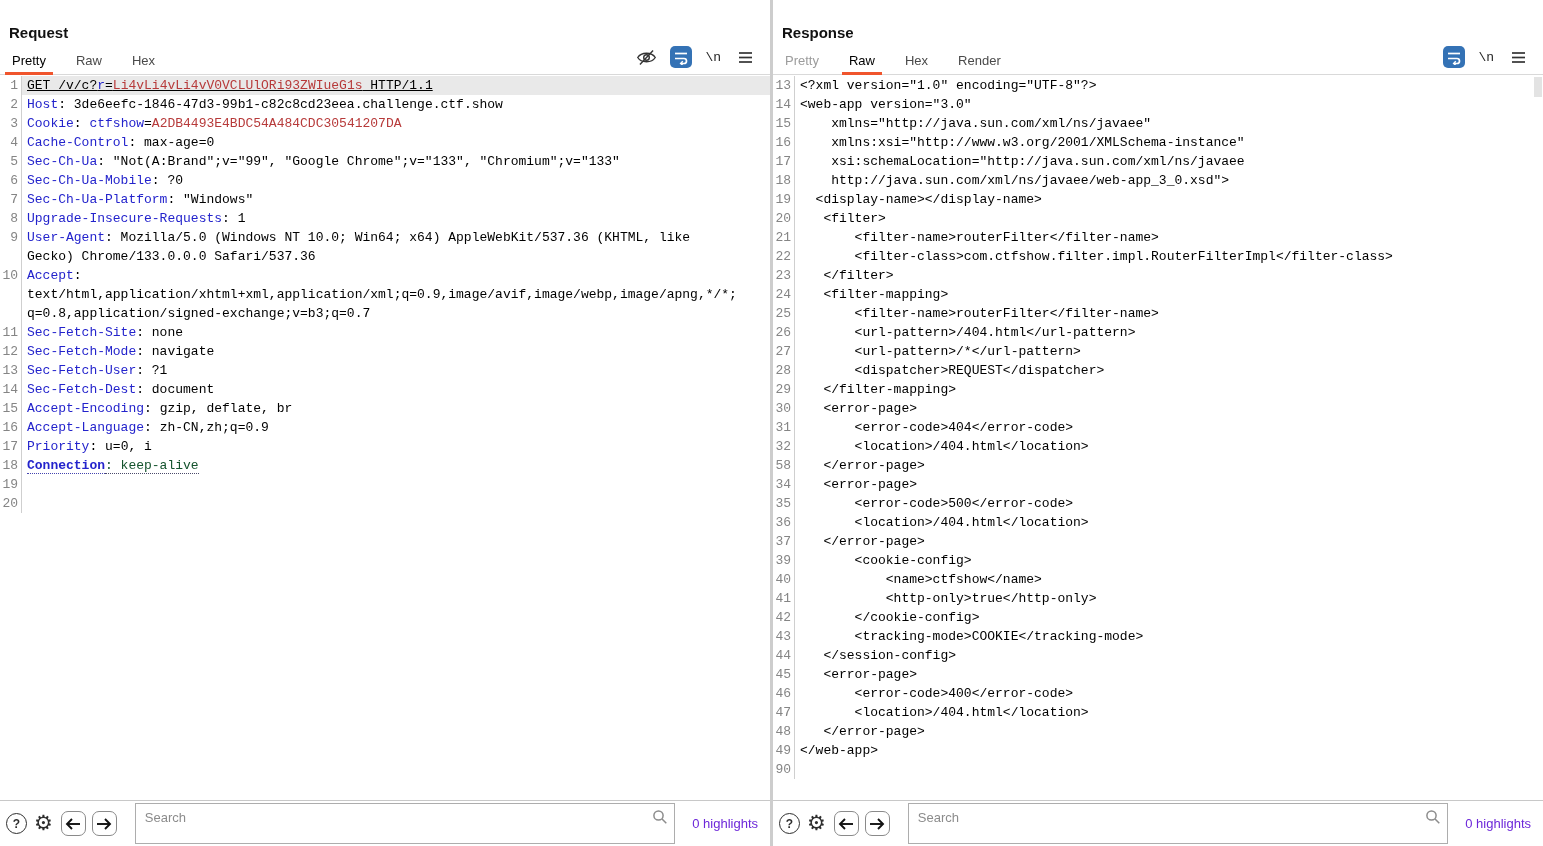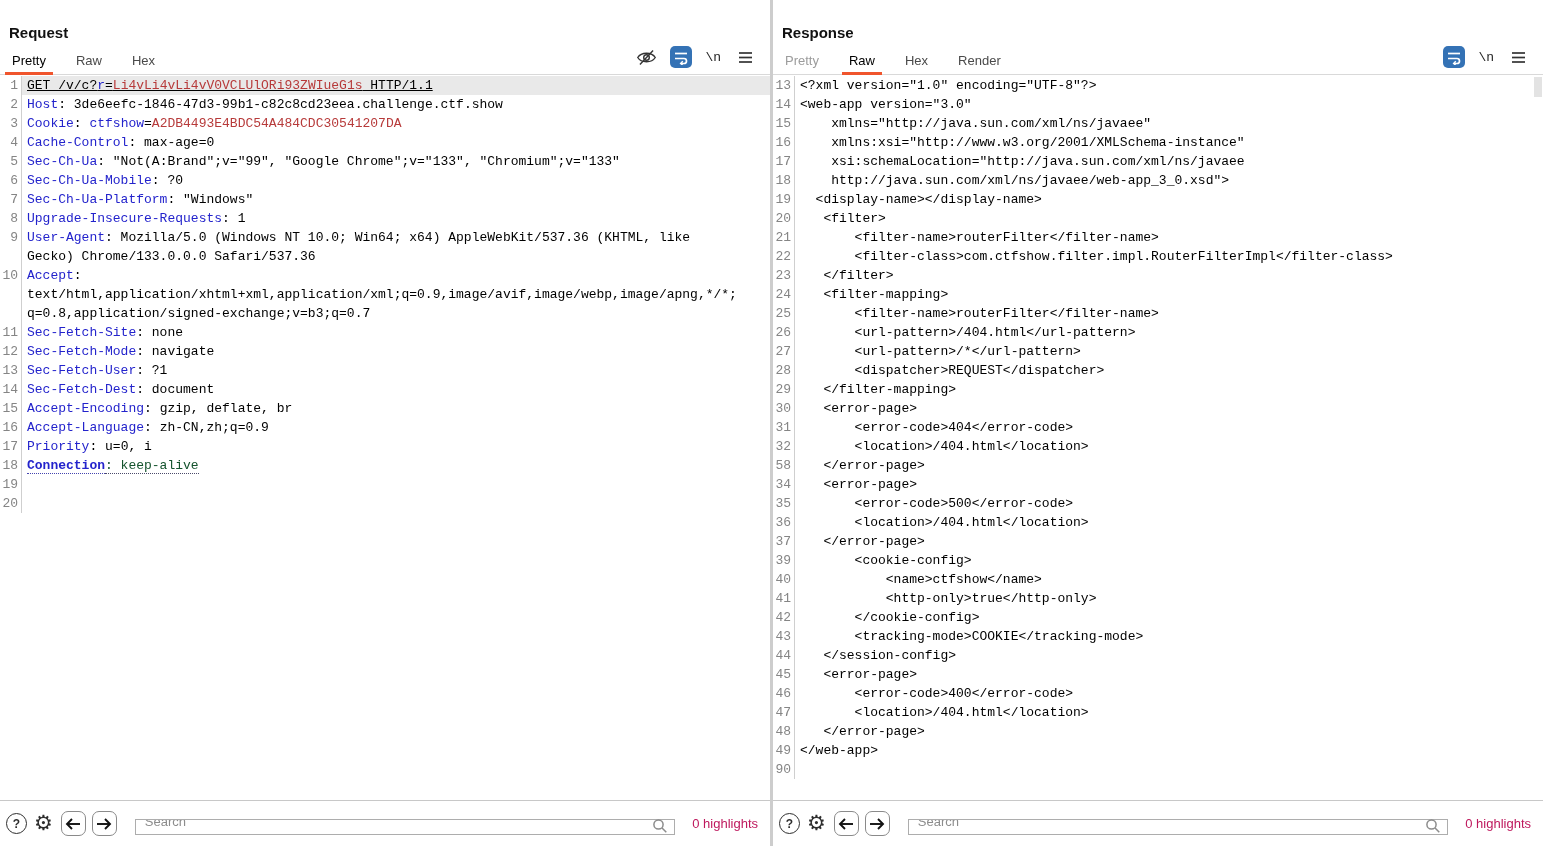--- a/index.html
+++ b/index.html
@@ -35,25 +35,25 @@
   .seg-pu{color:#14532d;border-bottom:1px dotted #4a4a6a;}
   .caret{display:inline-block;width:2px;height:15px;background:#111;vertical-align:middle;margin-top:-2px;}
   .bottom-bar{position:absolute;left:0;right:0;bottom:0;height:46px;border-top:1px solid #c8c8c8;
               display:flex;align-items:center;box-sizing:border-box;padding-left:6px;}
   .help-circle{width:19px;height:19px;border:1.6px solid #2e2e2e;border-radius:50%;display:flex;
                align-items:center;justify-content:center;font-size:12px;font-weight:700;color:#2e2e2e;margin-right:7px;}
   .gear-glyph{font-family:"DejaVu Sans",sans-serif;font-size:21px;color:#2e2e2e;margin-right:8px;line-height:1;}
   .nav-btn{width:25px;height:25px;border:1.5px solid #8a8a8a;border-radius:7px;background:#fff;
            display:flex;align-items:center;justify-content:center;margin-right:6px;padding:0;}
   .search-wrap{position:relative;margin-left:12px;width:540px;}
-  .search-input{width:100%;height:16px;box-sizing:border-box;border:1px solid #adadad;padding:0 28px 12px 9px;
+  .search-input{width:100%;height:41px;box-sizing:border-box;border:1px solid #adadad;padding:0 28px 12px 9px;
                 font-size:13px;color:#222;font-family:"Liberation Sans",sans-serif;outline:none;}
   .search-input::placeholder{color:#8c8c8c;}
   .search-mag{position:absolute;right:7px;top:5px;}
-  .highlights-label{margin-left:auto;margin-right:12px;font-size:13px;color:#be185d;}
+  .highlights-label{margin-left:auto;margin-right:12px;font-size:13px;color:#6d28d9;}
   #layout-controls{position:absolute;top:4px;right:5px;width:86px;height:24px;background:#dcdcdc;border-radius:4px;
                    display:flex;align-items:center;justify-content:space-between;padding:0 2px;box-sizing:border-box;}
   .layout-btn{width:26px;height:20px;border:none;background:transparent;border-radius:3px;
               display:flex;align-items:center;justify-content:center;gap:3px;padding:0;}
   .layout-btn.active{background:#2f6cb4;}
   .pause-bar{width:3px;height:11px;background:#fff;}
   .hstack{display:flex;flex-direction:column;gap:2px;}
   .hbar{width:11px;height:3px;background:#555;}
   .sq{width:11px;height:11px;background:#555;border-radius:1px;}
   #response-scroll-thumb{position:absolute;right:1px;top:77px;width:8px;height:20px;background:#e3e3e3;}

